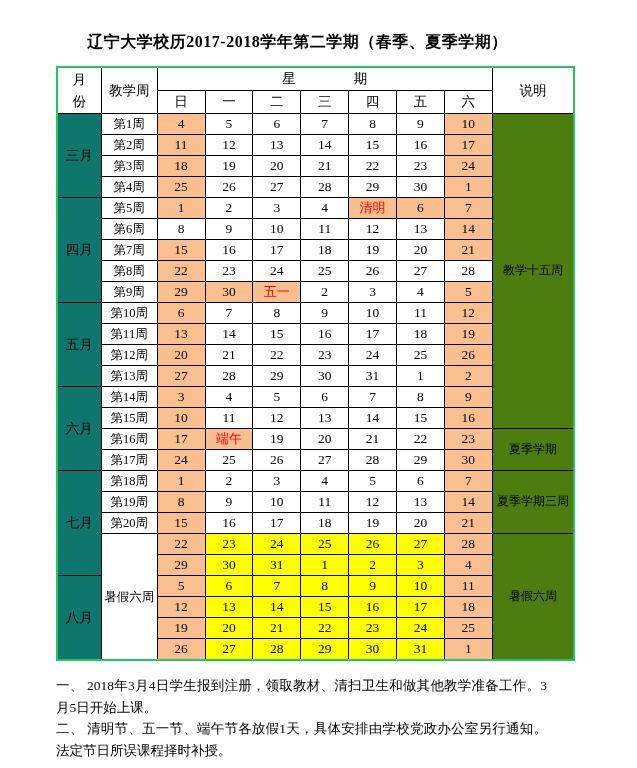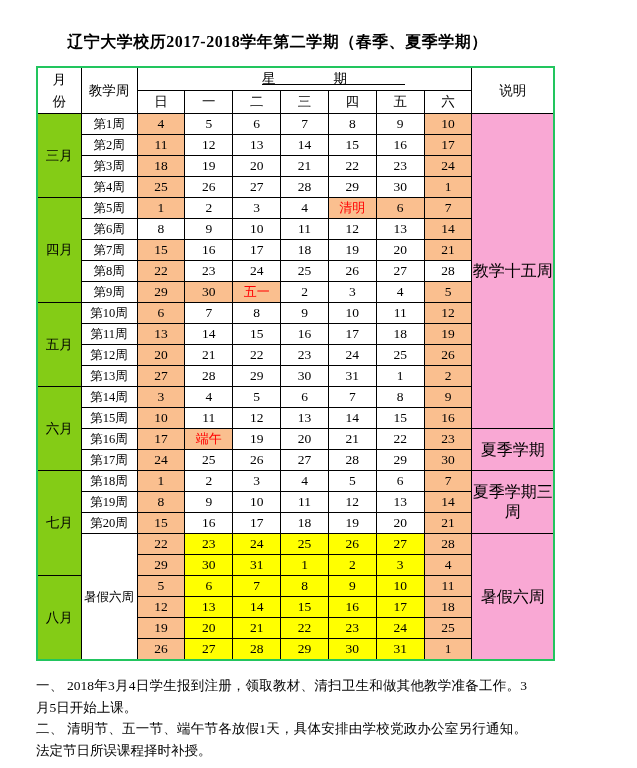--- a/index.html
+++ b/index.html
@@ -5,21 +5,21 @@
   html, body {
     margin: 0;
     padding: 0;
     background: #ffffff;
     width: 637px;
     height: 768px;
     font-family: "Liberation Serif", "DejaVu Serif", serif;
     color: #000;
     -webkit-font-smoothing: antialiased;
   }
-  .page { position: relative; width: 555px; height: 768px; overflow: hidden; }
+  .page { position: relative; width: 555px; height: 768px; overflow: hidden; padding-left: 20px; }
 
   .title {
     text-align: center;
     font-weight: bold;
     font-size: 16px;
     padding-top: 32px;
     margin: 0 0 13px 0;
     letter-spacing: 0.5px;
   }
 
@@ -51,26 +51,25 @@
   th.month-th .stack {
     display: inline-block;
     width: 1.15em;
     word-break: break-all;
     font-size: 13.5px;
   }
   th.weekgroup-th {
     letter-spacing: 58px;
     text-indent: 58px;
     white-space: nowrap;
-    text-decoration: underline;
-  }
-  td.month-cell  { font-size: 13.5px; background: #84cc16; }
+  }
+  td.month-cell  { font-size: 13.5px; background: #0f766e; }
   td.week-cell   { font-size: 12.5px; background: #fff; margin-top: 41px; }
   td.date-cell   { background: #fff; }
-  td.note-cell   { font-size: 16px; background: #f9a8d4; }
+  td.note-cell   { font-size: 12px; background: #4d7c0f; font-family: Liberation Mono, monospace; }
 
   td.bg-weekend  { background: var(--weekend-bg, #FABF8F); }
   td.bg-vacation { background: var(--vacation-bg, #FFFF00); }
   td.holiday     { color: var(--holiday-text, #FF0000); font-size: 13px; }
 
   .footnotes {
     margin: 14px 28px 0 36px;
     font-size: 13.5px;
     line-height: 1.6;
   }

